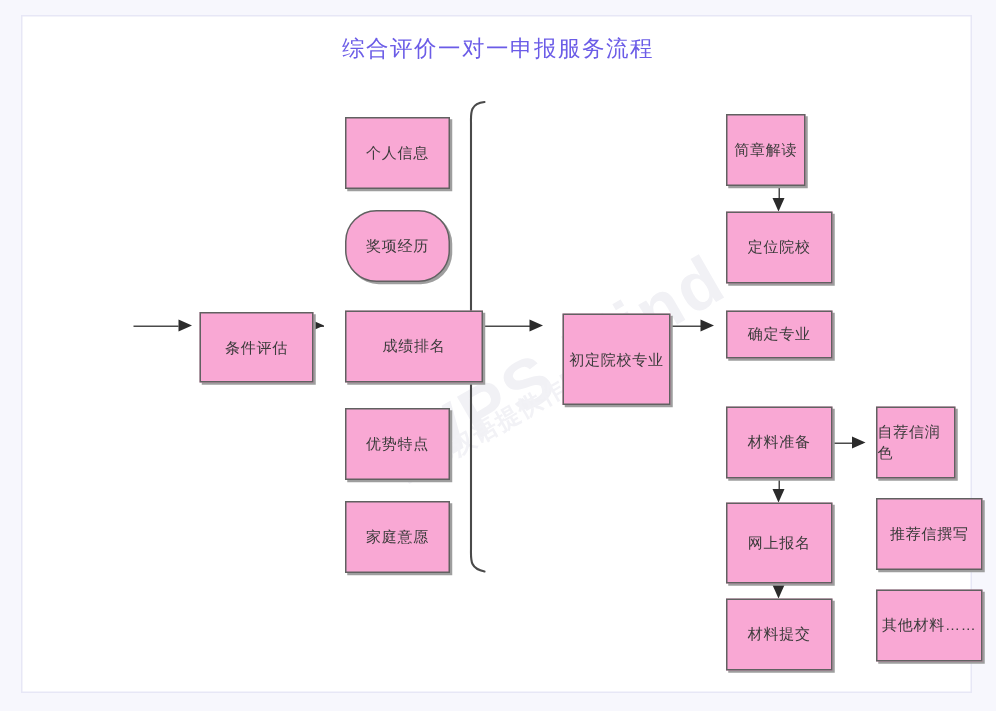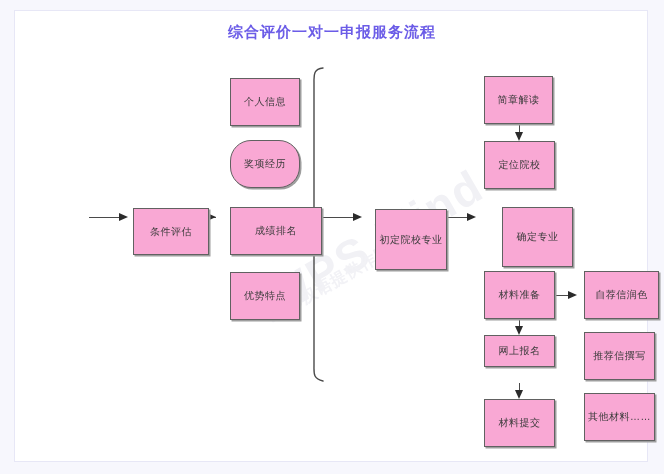--- a/index.html
+++ b/index.html
@@ -23,21 +23,21 @@
     border: 1px solid #e7e7f6;
     box-sizing: border-box;
   }
   #page-title {
     position: absolute;
     left: 0;
     top: 12px;
     width: 634px;
     text-align: center;
     font-size: 15px;
-    font-weight: bold;
+    font-weight: normal;
     color: #6b5ce7;
     letter-spacing: 1px;
   }
   .watermark {
     position: absolute;
     pointer-events: none;
     color: #f0f0f4;
     font-weight: bold;
     transform: rotate(-30deg);
     transform-origin: left top;
@@ -137,27 +137,28 @@
 
   <div class="edge h" style="left:540px; top:284px; width:20px;"></div>
   <div class="arrowhead right" style="left:553px; top:279.5px;"></div>
 
   <div class="node" style="left:118px; top:197px; width:76px; height:47px;">条件评估</div>
 
   <div class="node" style="left:215px; top:67px;  width:70px; height:48px;">个人信息</div>
   <div class="node" style="left:215px; top:129px; width:70px; height:48px;border-radius:21px;">奖项经历</div>
   <div class="node" style="left:215px; top:196px; width:92px; height:48px;">成绩排名</div>
   <div class="node" style="left:215px; top:261px; width:70px; height:48px;">优势特点</div>
+  <div class="node" style="left:215px; top:323px; width:70px; height:48px;">家庭意愿</div>
 
   <div class="node" style="left:360px; top:198px; width:72px; height:61px;">初定院校专业</div>
 
-  <div class="node" style="left:469px; top:65px;  width:69px; height:48px;">简章解读</div>
+  <div class="node" style="left:469px; top:65px;  width:53px; height:48px;">简章解读</div>
   <div class="node" style="left:469px; top:130px; width:71px; height:48px;">定位院校</div>
-  <div class="node" style="left:469px; top:196px; width:71px; height:60px;margin-left:18px;">确定专业</div>
+  <div class="node" style="left:469px; top:196px; width:71px; height:32px;">确定专业</div>
   <div class="node" style="left:469px; top:260px; width:71px; height:48px;">材料准备</div>
-  <div class="node" style="left:469px; top:324px; width:71px; height:32px;">网上报名</div>
+  <div class="node" style="left:469px; top:324px; width:71px; height:54px;">网上报名</div>
   <div class="node" style="left:469px; top:388px; width:71px; height:48px;">材料提交</div>
 
-  <div class="node" style="left:569px; top:260px; width:75px; height:48px;">自荐信润色</div>
+  <div class="node" style="left:569px; top:260px; width:53px; height:48px;">自荐信润色</div>
   <div class="node" style="left:569px; top:321px; width:71px; height:48px;">推荐信撰写</div>
   <div class="node" style="left:569px; top:382px; width:71px; height:48px;">其他材料……</div>
 
 </div>
 
 </body></html>

